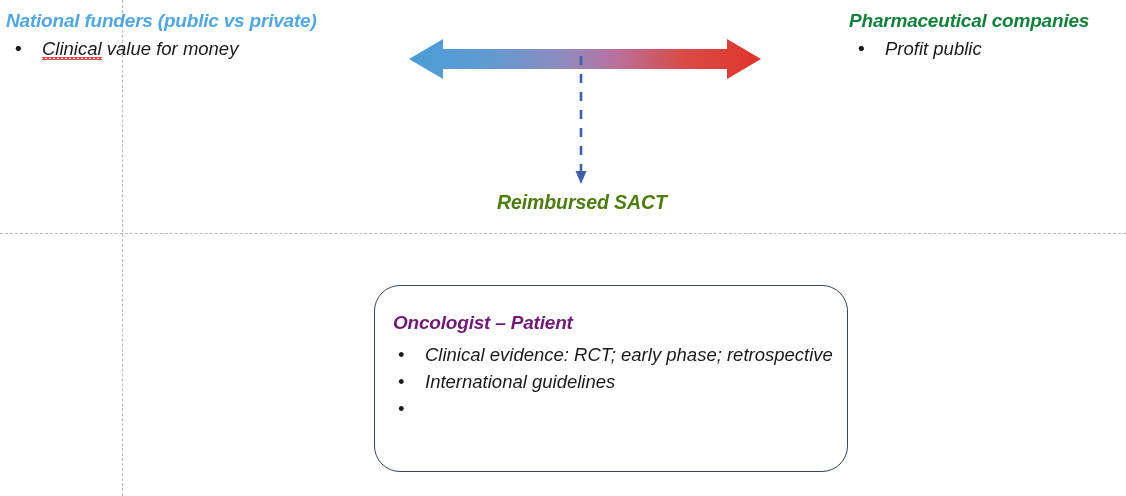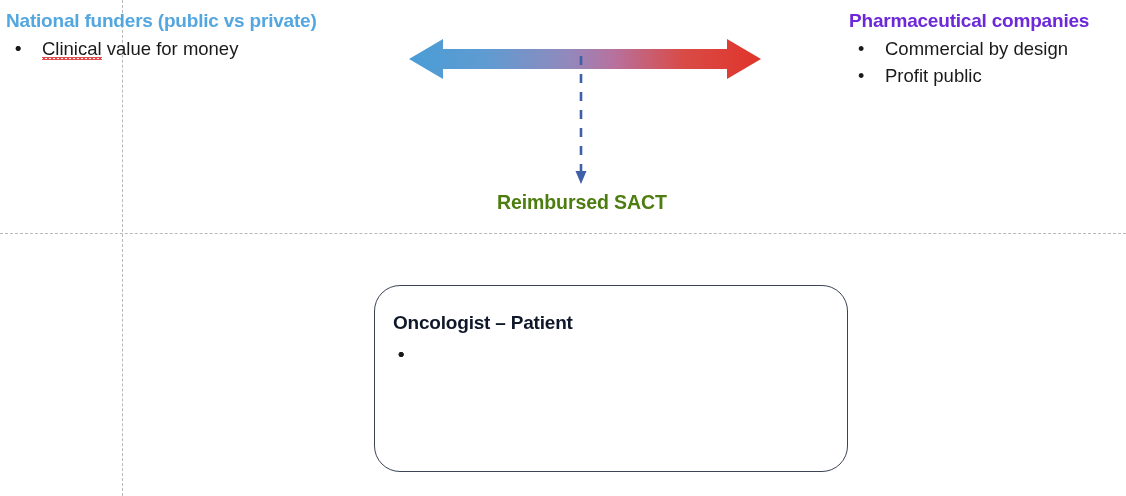--- a/index.html
+++ b/index.html
@@ -11,20 +11,21 @@
   body {
     font-family: "Liberation Sans", sans-serif;
   }
 
   #slide {
     position: relative;
     width: 1126px;
     height: 496px;
     background: #ffffff;
     overflow: hidden;
+    font-style: italic;
   }
 
   
   .page-frame {
     position: absolute;
     left: -14px;
     top: -16px;
     width: 1154px;
     height: 540px;
     border: 1.5px solid #dcdcdc;
@@ -55,22 +56,22 @@
     position: absolute;
   }
   .block-heading {
     font-weight: bold;
     font-size: 19px;
     letter-spacing: -0.2px;
     white-space: nowrap;
     line-height: 1.15;
   }
   .heading-funders { color: #53a7e0; }
-  .heading-pharma  { color: #6d28d9; }
-  .heading-onco    { color: #0f172a; }
+  .heading-pharma  { color: #15803d; }
+  .heading-onco    { color: #701a75; }
 
   ul.bullets {
     list-style: none;
     margin: 4px 0 0 0;
     padding: 0;
   }
   ul.bullets li {
     position: relative;
     font-size: 18.5px;
     color: #1a1a1a;
@@ -175,21 +176,20 @@
         <span class="misspelled">Clinical</span><span> value for money</span>
       </li>
     </ul>
   </div>
 
   <div class="block" id="pharma-block">
     <div class="block-heading heading-pharma">Pharmaceutical companies</div>
     <ul class="bullets">
       <li>
         <span class="bullet-dot">•</span>
-        <span>Commercial by design</span>
       </li>
       <li>
         <span class="bullet-dot">•</span>
         <span>Profit public</span>
       </li>
     </ul>
   </div>
 
   <svg id="spectrum-arrow" viewBox="0 0 352 46" preserveAspectRatio="none">
     <defs>
@@ -210,23 +210,25 @@
     <polygon points="8,128 2.5,115 13.5,115" fill="#3f5fa8"></polygon>
   </svg>
 
   <div id="reimbursed-label">Reimbursed SACT</div>
 
   <div id="onco-box">
     <div class="block-heading heading-onco">Oncologist – Patient</div>
     <ul class="bullets">
       <li>
         <span class="bullet-dot">•</span>
-      </li>
-      <li>
-        <span class="bullet-dot">•</span>
+        <span>Clinical evidence: RCT; early phase; retrospective</span>
+      </li>
+      <li>
+        <span class="bullet-dot">•</span>
+        <span>International guidelines</span>
       </li>
       <li>
         <span class="bullet-dot">•</span>
       </li>
     </ul>
   </div>
 
 </div>
 
 </body></html>

